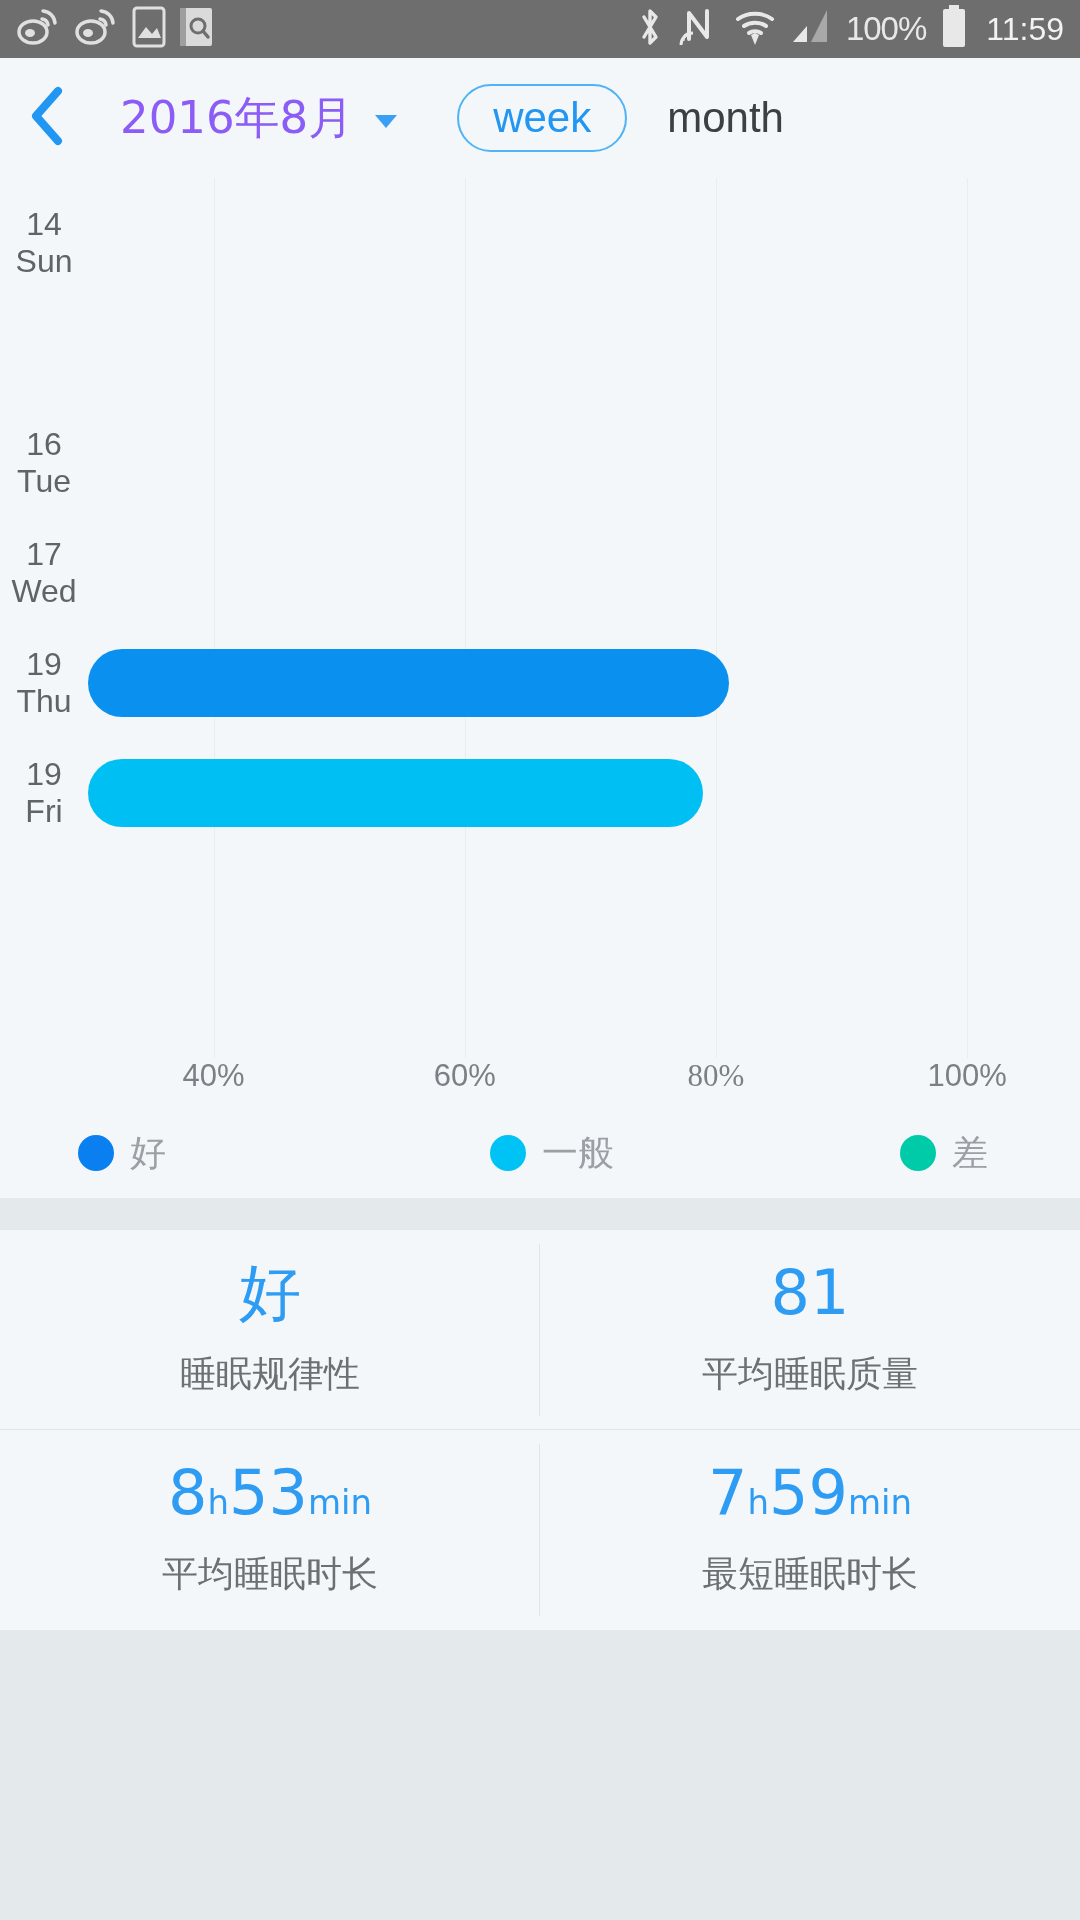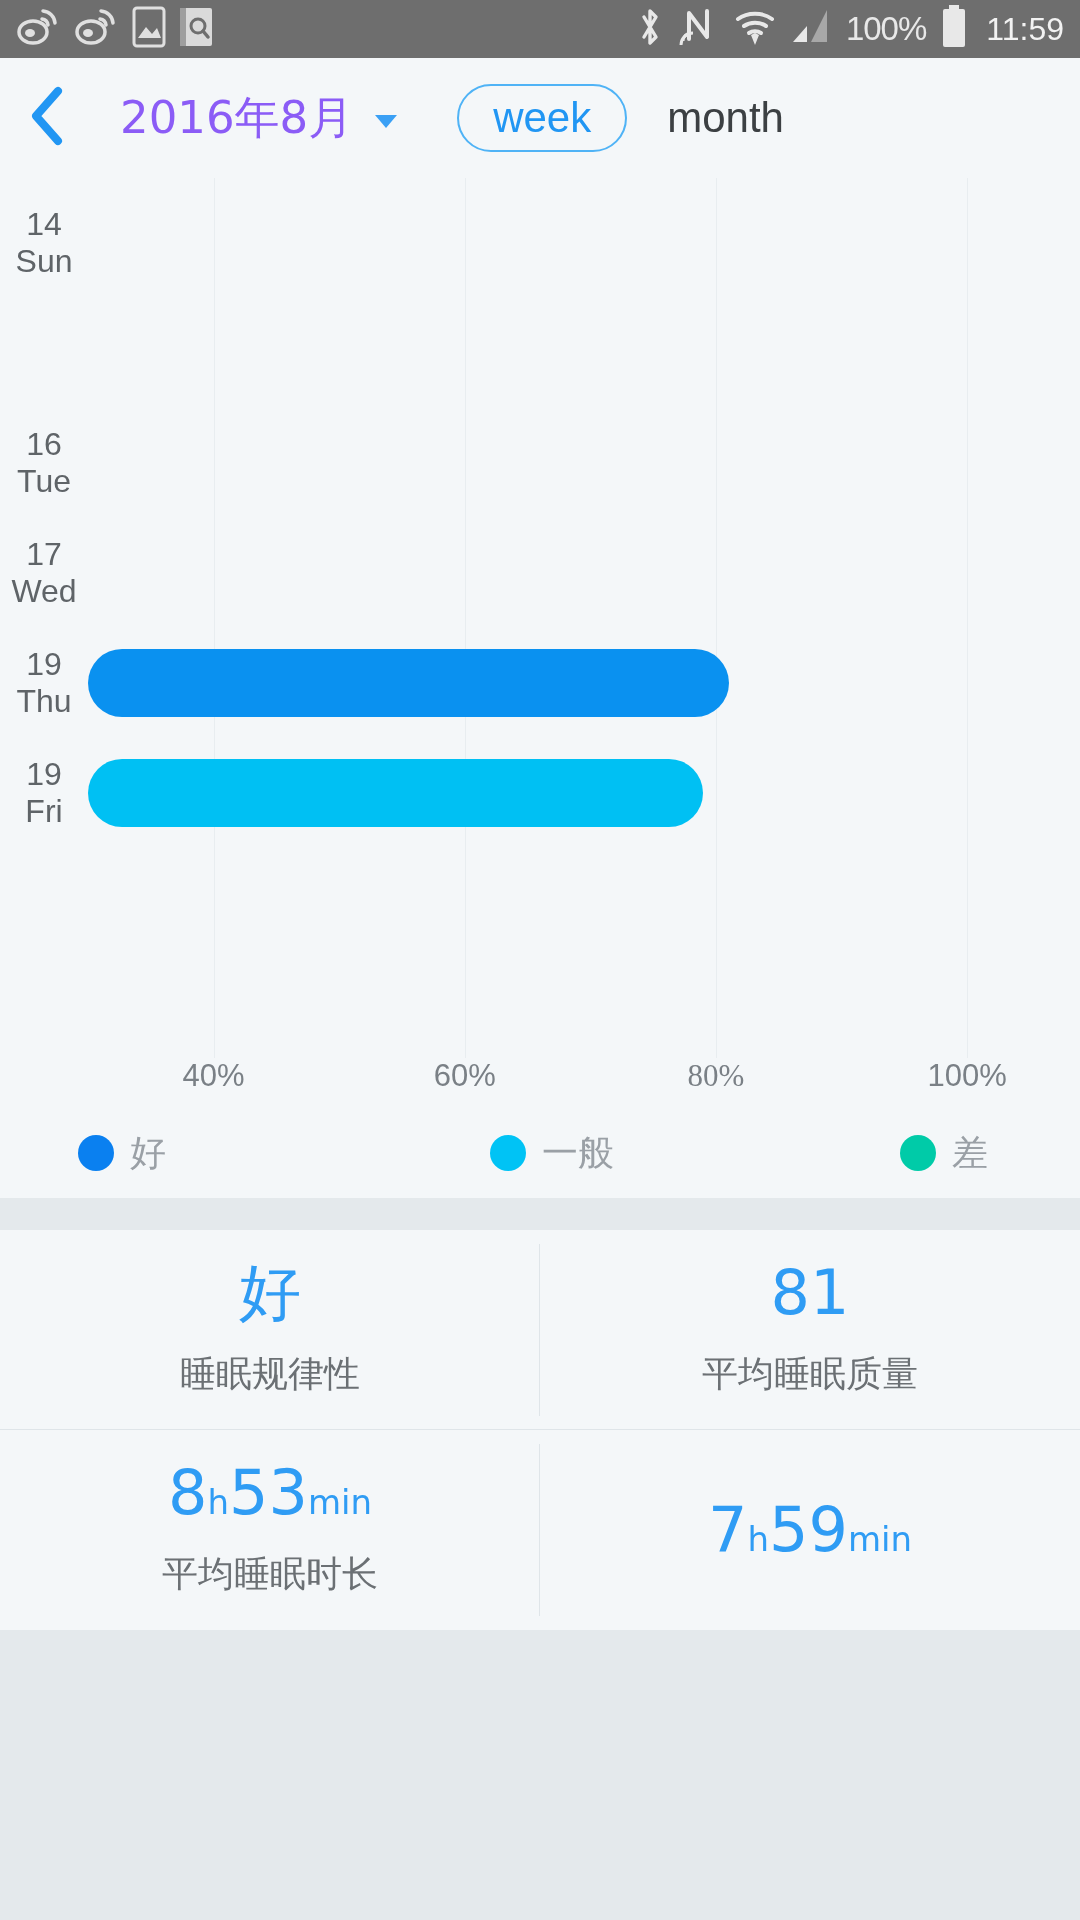--- a/index.html
+++ b/index.html
@@ -388,16 +388,17 @@
       </div>
       <div class="stat-label">平均睡眠时长</div>
     </div>
     <div class="stat-cell">
       <div class="stat-value" style="color: rgb(47, 156, 244);">
         <span>7</span>
         <span class="unit">h</span>
         <span>59</span>
         <span class="unit">min</span>
       </div>
+      <div class="stat-label">最短睡眠时长</div>
     </div>
   </div>
 
 <div class="stats-bottom-fill"></div>
 
 </body></html>

